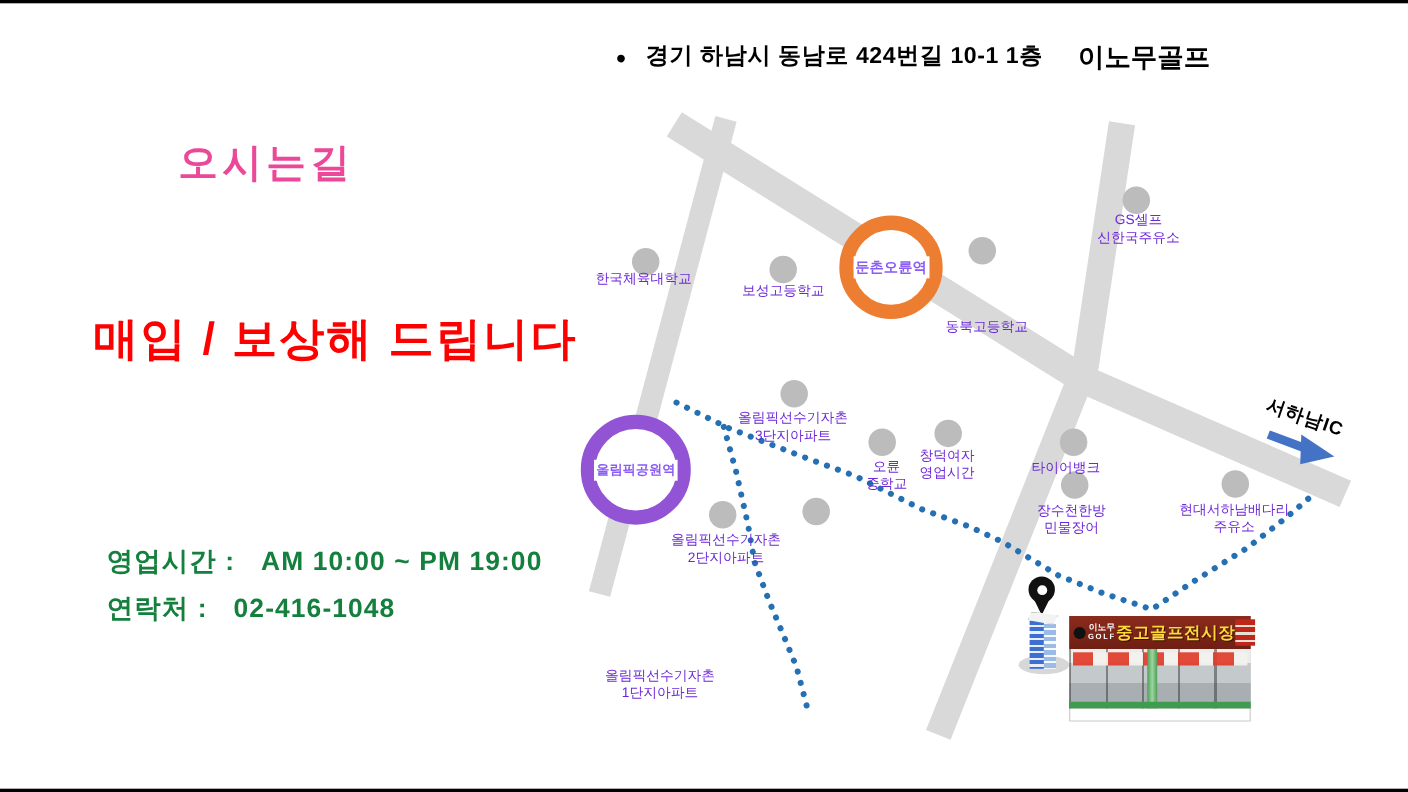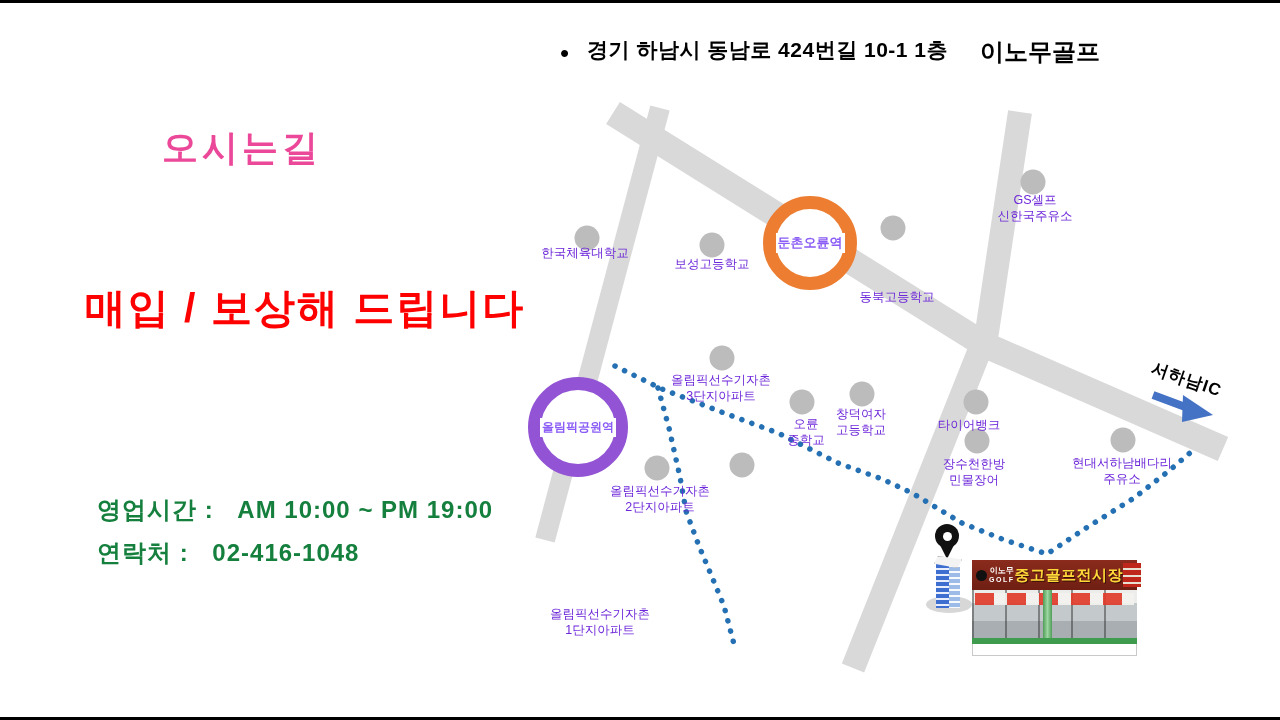--- a/index.html
+++ b/index.html
@@ -126,21 +126,21 @@
 <div class="map-label" style="left:721px;top:372px;">
   <div>올림픽선수기자촌</div>
   <div>3단지아파트</div>
 </div>
 <div class="map-label" style="left:806px;top:416px;">
   <div>오륜</div>
   <div>중학교</div>
 </div>
 <div class="map-label" style="left:861px;top:406px;">
   <div>창덕여자</div>
-  <div>고등학교</div>
+  <div>영업시간</div>
 </div>
 <div class="map-label" style="left:969px;top:417px;text-align:center;">
   <div>타이어뱅크</div>
 </div>
 <div class="map-label" style="left:974px;top:456px;">
   <div>장수천한방</div>
   <div>민물장어</div>
 </div>
 <div class="map-label" style="left:1122px;top:455px;">
   <div>현대서하남배다리</div>

